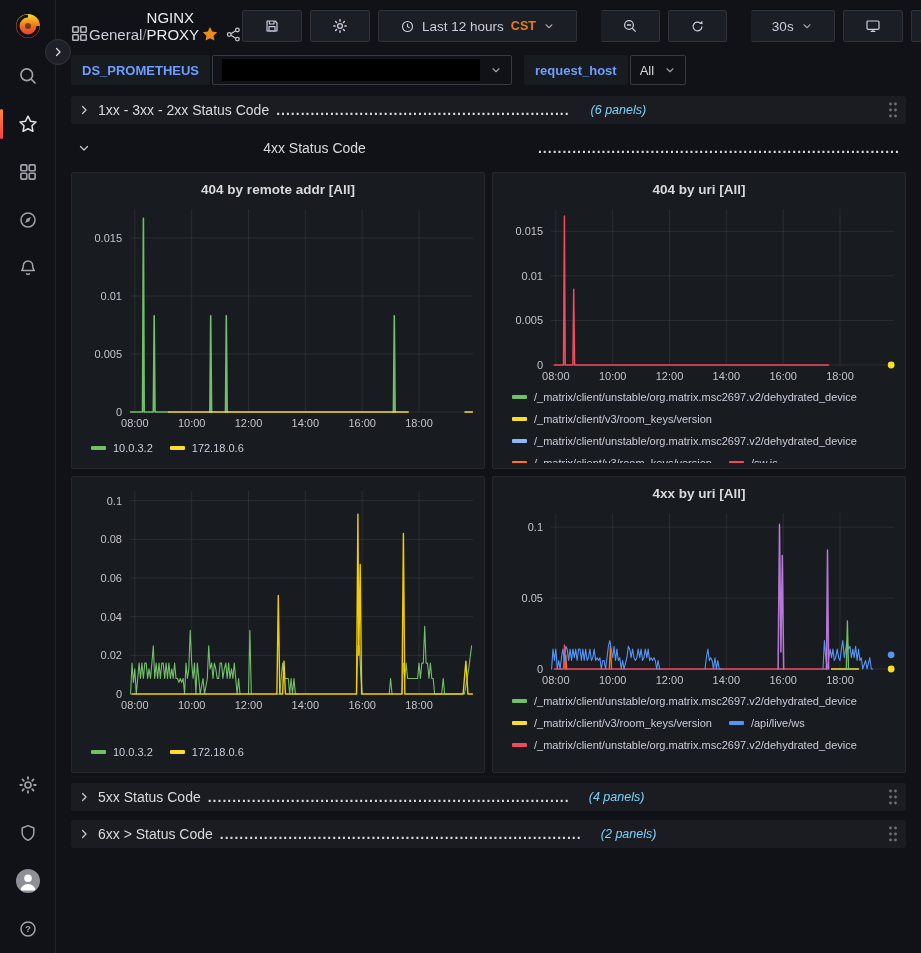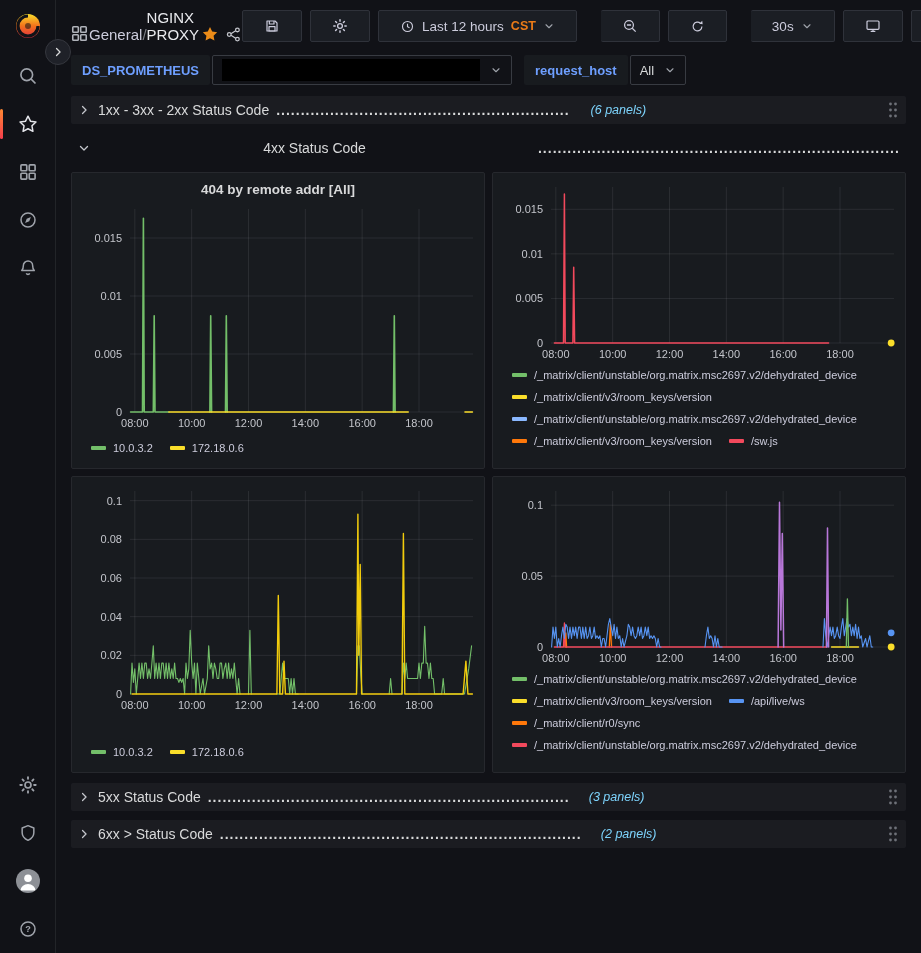--- a/index.html
+++ b/index.html
@@ -477,20 +477,21 @@
                 </span>
                 <span class="legend-item">
                   <span class="legend-swatch" style="background: rgb(250, 222, 42);"></span>
                   <span class="legend-label">172.18.0.6</span>
                 </span>
               </div>
             </div>
         </section>
 
         <section class="panel">
+          <div class="ptitle">404 by uri [All]</div>
           <svg class="chart" width="396" height="185" viewBox="0 0 396 185">
               <line x1="48.83098591549296" x2="48.83098591549296" y1="8" y2="164" class="grid-line"></line>
               <text x="48.83098591549296" y="179" class="xlab" text-anchor="middle">08:00</text>
               <line x1="105.66611433305717" x2="105.66611433305717" y1="8" y2="164" class="grid-line"></line>
               <text x="105.66611433305717" y="179" class="xlab" text-anchor="middle">10:00</text>
               <line x1="162.50124275062137" x2="162.50124275062137" y1="8" y2="164" class="grid-line"></line>
               <text x="162.50124275062137" y="179" class="xlab" text-anchor="middle">12:00</text>
               <line x1="219.3363711681856" x2="219.3363711681856" y1="8" y2="164" class="grid-line"></line>
               <text x="219.3363711681856" y="179" class="xlab" text-anchor="middle">14:00</text>
               <line x1="276.1714995857498" x2="276.1714995857498" y1="8" y2="164" class="grid-line"></line>
@@ -582,20 +583,21 @@
                 </span>
                 <span class="legend-item">
                   <span class="legend-swatch" style="background: rgb(250, 222, 42);"></span>
                   <span class="legend-label">172.18.0.6</span>
                 </span>
               </div>
             </div>
         </section>
 
         <section class="panel">
+          <div class="ptitle">4xx by uri [All]</div>
           <svg class="chart" width="396" height="185" viewBox="0 0 396 185">
               <line x1="48.83098591549296" x2="48.83098591549296" y1="8" y2="164" class="grid-line"></line>
               <text x="48.83098591549296" y="179" class="xlab" text-anchor="middle">08:00</text>
               <line x1="105.66611433305717" x2="105.66611433305717" y1="8" y2="164" class="grid-line"></line>
               <text x="105.66611433305717" y="179" class="xlab" text-anchor="middle">10:00</text>
               <line x1="162.50124275062137" x2="162.50124275062137" y1="8" y2="164" class="grid-line"></line>
               <text x="162.50124275062137" y="179" class="xlab" text-anchor="middle">12:00</text>
               <line x1="219.3363711681856" x2="219.3363711681856" y1="8" y2="164" class="grid-line"></line>
               <text x="219.3363711681856" y="179" class="xlab" text-anchor="middle">14:00</text>
               <line x1="276.1714995857498" x2="276.1714995857498" y1="8" y2="164" class="grid-line"></line>
@@ -633,43 +635,37 @@
                   <span class="legend-swatch" style="background: rgb(250, 222, 42);"></span>
                   <span class="legend-label">/_matrix/client/v3/room_keys/version</span>
                 </span>
                 <span class="legend-item">
                   <span class="legend-swatch" style="background: rgb(87, 148, 242);"></span>
                   <span class="legend-label">/api/live/ws</span>
                 </span>
               </div>
               <div class="legend-row">
                 <span class="legend-item">
-                  <span class="legend-swatch" style="background: rgb(255, 120, 10);"></span>
-                  <span class="legend-label">/_matrix/client/r0/sync</span>
-                </span>
-              </div>
-              <div class="legend-row">
-                <span class="legend-item">
                   <span class="legend-swatch" style="background: rgb(242, 73, 92);"></span>
                   <span class="legend-label">/_matrix/client/unstable/org.matrix.msc2697.v2/dehydrated_device</span>
                 </span>
               </div>
             </div>
         </section>
       </div>
 
       <div class="rowhdr collapsed mt10">
         <span class="rchev">
           <svg width="14" height="14" viewBox="0 0 24 24">
               <use href="#i-chevright"></use>
             </svg>
         </span>
         <span class="rtitle">5xx Status Code</span>
         <span class="rdots">...............................................................................</span>
-        <span class="rcount">(3 panels)</span>
+        <span class="rcount">(4 panels)</span>
         <span class="rhandle">
           <svg width="10" height="16" viewBox="0 0 10 16">
               <use href="#i-handle"></use>
             </svg>
         </span>
       </div>
 
       <div class="rowhdr collapsed mt9">
         <span class="rchev">
           <svg width="14" height="14" viewBox="0 0 24 24">

